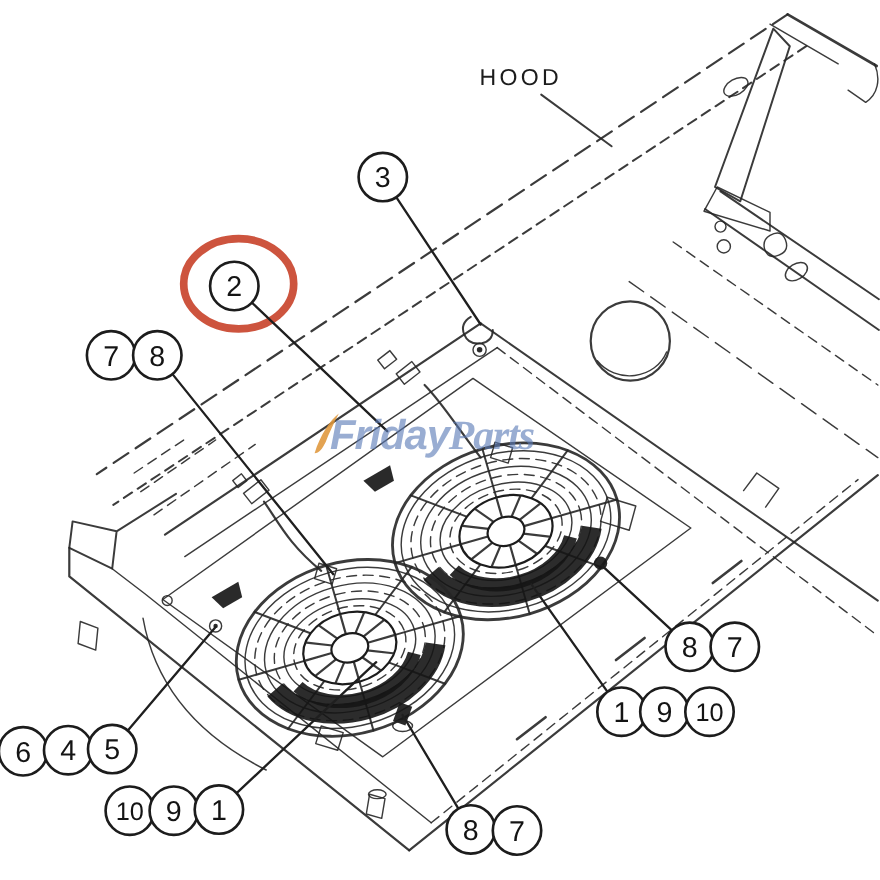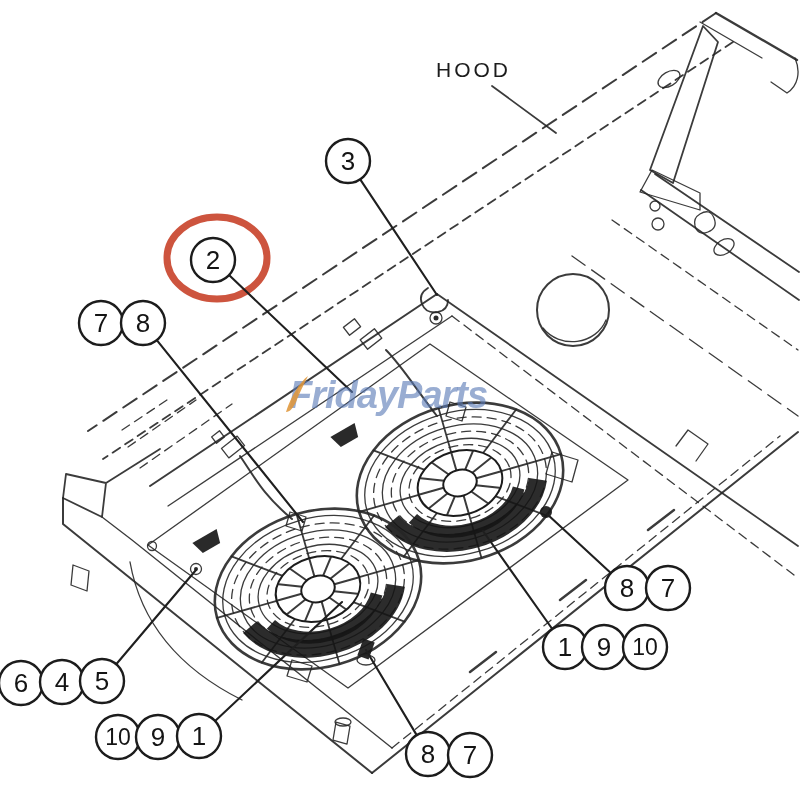--- a/index.html
+++ b/index.html
@@ -219,17 +219,17 @@
           <text x="428" y="754" dy="0.36em" text-anchor="middle" class="balloon-text" font-size="26">8</text>
         </g>
         <g>
           <circle cx="470" cy="755" r="22" class="balloon-circle" stroke-width="2.4"></circle>
           <text x="470" y="755" dy="0.36em" text-anchor="middle" class="balloon-text" font-size="26">7</text>
         </g>
       </g>
   </svg>
 
   <div class="watermark">
-    <span style="color: rgba(90, 122, 182, 0.62);">Friday</span><svg class="swoosh" viewBox="0 0 28 42">
+    <span style="color: rgba(90, 122, 182, 0.62); margin-left: 11px;">Friday</span><svg class="swoosh" viewBox="0 0 28 42">
         <path id="swoosh-path" d="M4,38 C9,22 18,8 26,2 C21,12 17,20 14,28 C11,34 8,38 4,38 Z" fill="rgba(223,150,58,0.88)"></path>
-      </svg><span style="color: rgba(90, 122, 182, 0.62);">Parts</span>
+      </svg><span style="color: rgba(90, 122, 182, 0.62); font-family: Liberation Serif, serif;">Parts</span>
   </div>
 </div>
 
 </body></html>

